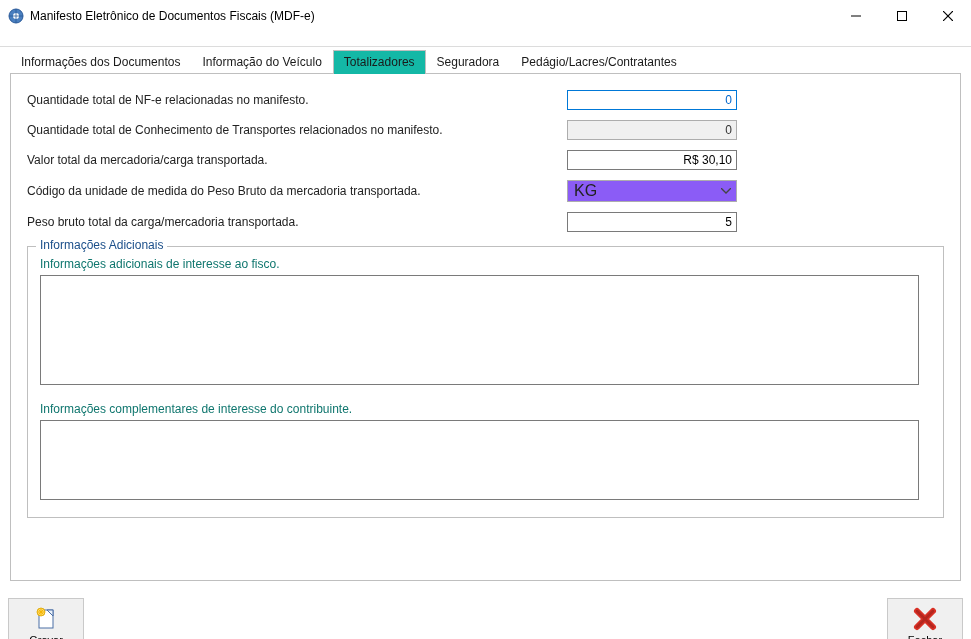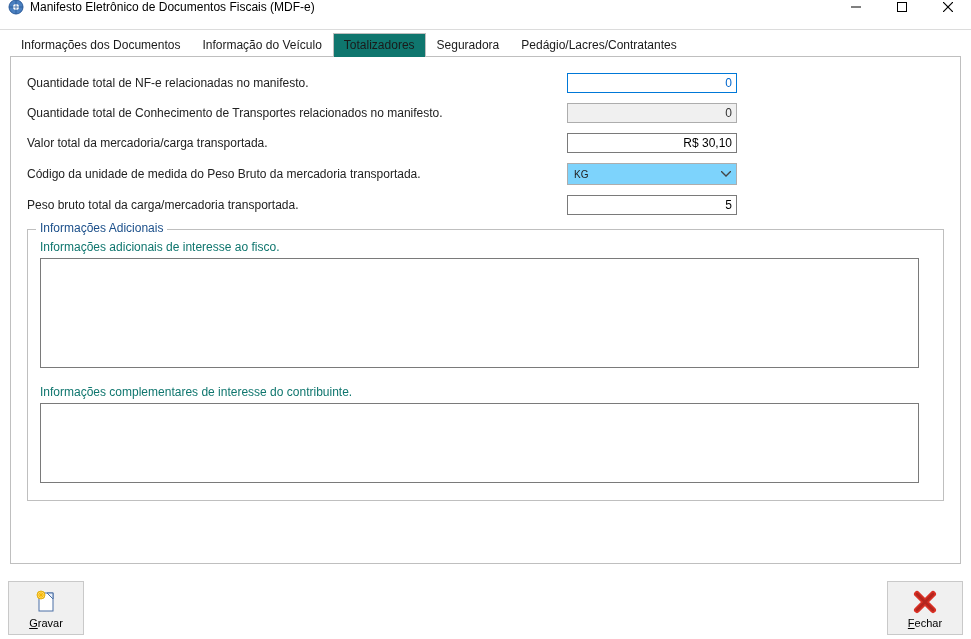--- a/index.html
+++ b/index.html
@@ -8,21 +8,21 @@
     padding: 0;
     font-family: "Segoe UI", Tahoma, sans-serif;
     font-size: 12px;
     background: #ffffff;
     color: #000000;
     width: 971px;
     height: 639px;
     overflow: hidden;
   }
   .titlebar {
-    height: 30px;
+    height: 47px;
     background: #ffffff;
     border-bottom: 1px solid #dcdcdc;
     display: flex;
     align-items: center;
     padding: 0 0 15px 8px;
   }
   .titlebar .app-icon {
     width: 16px; height: 16px;
     margin-right: 6px;
     display: inline-flex;
@@ -66,21 +66,21 @@
     color: #1a1a1a;
     background: #ffffff;
     border: 1px solid transparent;
     border-bottom: none;
     position: relative;
     top: 1px;
     cursor: default;
   }
   .tab.active {
     border-color: #bfbfbf;
-    background: #0f766e;
+    background: #14b8a6;
     z-index: 2;
     text-align: right;
   }
   .tabpanel {
     border: 1px solid #bfbfbf;
     background: #ffffff;
     margin: 0 10px 0 10px;
     padding: 16px 16px 10px 16px;
     height: 508px;
     position: relative;
@@ -113,24 +113,24 @@
   .field-input[readonly] {
     background: #f0f0f0;
     color: #333;
     border: 1px solid #adadad;
   }
   .combo {
     width: 170px;
     height: 22px;
     display: flex;
     align-items: center;
-    background: #7dd3fc;
+    background: #8b5cf6;
     border: 1px solid #adadad;
     padding: 0 4px 0 6px;
-    font-size: 10px;
+    font-size: 16px;
     color: #222;
     position: relative;
   }
   .combo .combo-text { flex: 1; text-align: left; }
   .combo .chev {
     width: 12px; height: 12px;
     display: inline-flex; align-items: center; justify-content: center;
   }
   .fieldset {
     border: 1px solid #bfbfbf;

